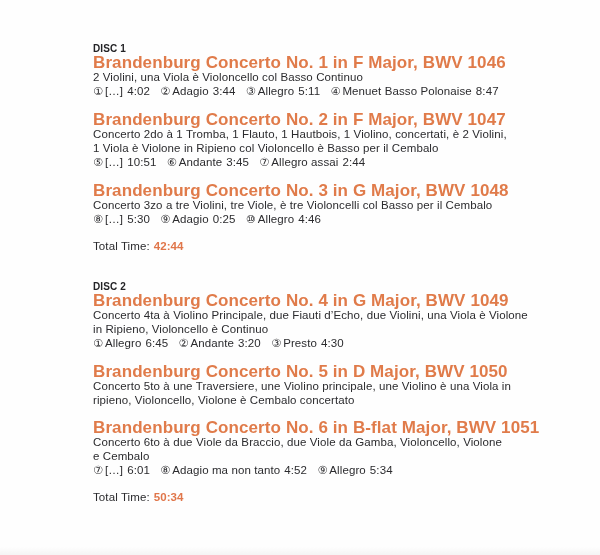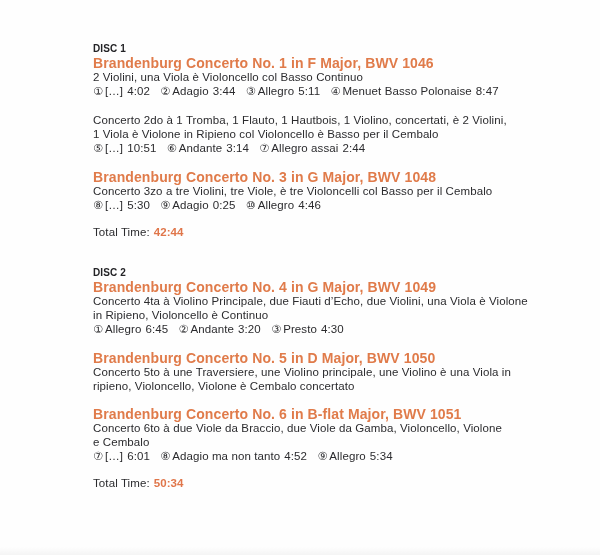--- a/index.html
+++ b/index.html
@@ -32,21 +32,21 @@
     margin: 0;
     font-size: 10px;
     font-weight: 700;
     line-height: 14px;
     color: #232326;
   }
   .disc + .disc { margin-top: 27px; }
   .concerto { margin-bottom: 14px; }
   .concerto-title {
     margin: 0;
-    font-size: 14px;
+    font-size: 17px;
     font-weight: 700;
     line-height: 14px;
     color: #e07b4a;
     white-space: nowrap;
   }
   .desc-line {
     white-space: nowrap;
     line-height: 14px;
   }
   .tracks {
@@ -97,27 +97,28 @@
         </div>
         <div class="tracks">
           <span class="track"><span class="tno">①</span><span class="tname">[…]</span><span class="ttime">4:02</span></span>
           <span class="track"><span class="tno">②</span><span class="tname">Adagio</span><span class="ttime">3:44</span></span>
           <span class="track"><span class="tno">③</span><span class="tname">Allegro</span><span class="ttime">5:11</span></span>
           <span class="track"><span class="tno">④</span><span class="tname">Menuet Basso Polonaise</span><span class="ttime">8:47</span></span>
         </div>
       </article>
 
       <article class="concerto">
+        <h3 class="concerto-title">Brandenburg Concerto No. 2 in F Major, BWV 1047</h3>
         <div class="desc">
           <div class="desc-line">Concerto 2do à 1 Tromba, 1 Flauto, 1 Hautbois, 1 Violino, concertati, è 2 Violini,</div>
           <div class="desc-line">1 Viola è Violone in Ripieno col Violoncello è Basso per il Cembalo</div>
         </div>
         <div class="tracks">
           <span class="track"><span class="tno">⑤</span><span class="tname">[…]</span><span class="ttime">10:51</span></span>
-          <span class="track"><span class="tno">⑥</span><span class="tname">Andante</span><span class="ttime">3:14</span></span>
+          <span class="track"><span class="tno">⑥</span><span class="tname">Andante</span><span class="ttime">3:45</span></span>
           <span class="track"><span class="tno">⑦</span><span class="tname">Allegro assai</span><span class="ttime">2:44</span></span>
         </div>
       </article>
 
       <article class="concerto">
         <h3 class="concerto-title">Brandenburg Concerto No. 3 in G Major, BWV 1048</h3>
         <div class="desc">
           <div class="desc-line">Concerto 3zo a tre Violini, tre Viole, è tre Violoncelli col Basso per il Cembalo</div>
         </div>
         <div class="tracks">

